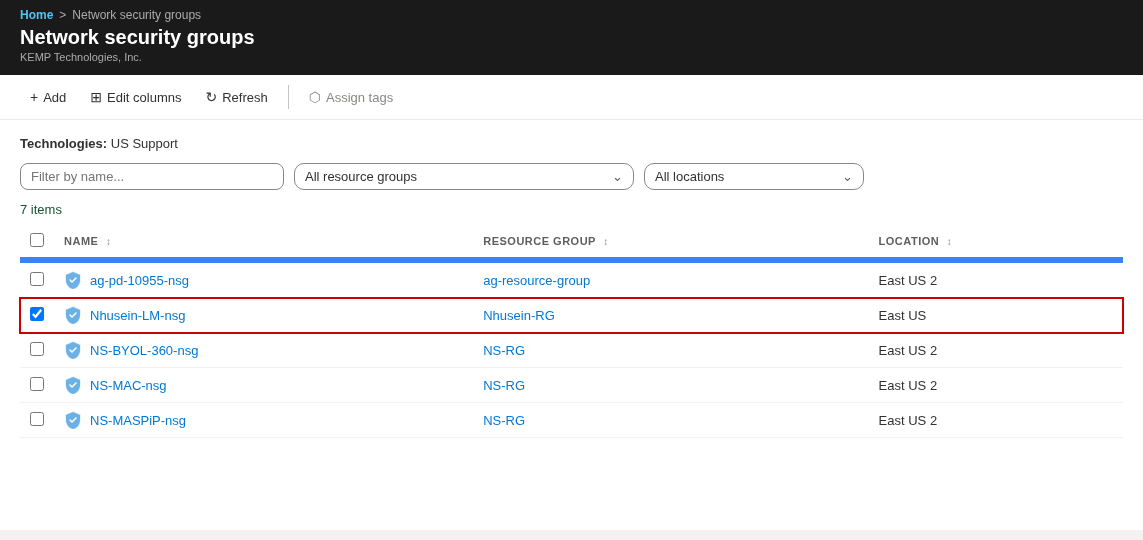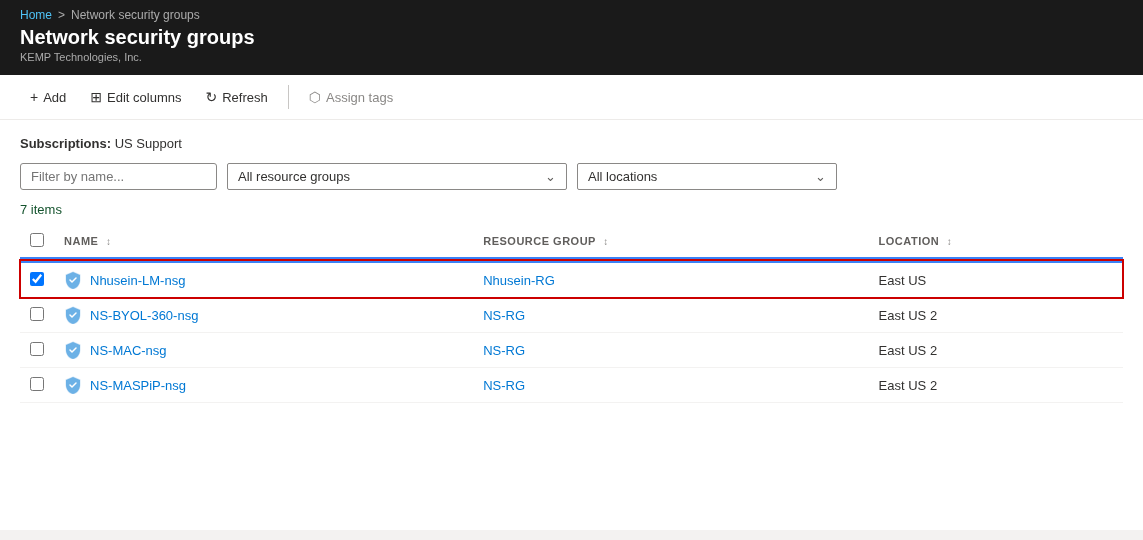--- a/index.html
+++ b/index.html
@@ -19,20 +19,21 @@
     .breadcrumb {
       display: flex;
       align-items: center;
       font-size: 12px;
       color: #ababab;
       margin-bottom: 4px;
     }
     .breadcrumb a {
       color: #4fc3f7;
       text-decoration: none;
+      font-weight: bold;
     }
     .breadcrumb-sep {
       margin: 0 6px;
       color: #ababab;
     }
     .page-title {
       font-size: 20px;
       font-weight: 600;
       color: #fff;
       margin-bottom: 2px;
@@ -90,43 +91,43 @@
     }
 
     
     .filters-row {
       display: flex;
       align-items: center;
       gap: 10px;
       margin-bottom: 12px;
     }
     .filter-input {
-      width: 197px;
+      width: 264px;
       padding: 5px 10px;
       border: 1px solid #8a8886;
-      border-radius: 3px;
+      border-radius: 8px;
       font-size: 13px;
       color: #605e5c;
       background: #fff;
     }
 
     .filter-select {
       display: flex;
       align-items: center;
       justify-content: space-between;
       padding: 5px 10px;
       border: 1px solid #8a8886;
-      border-radius: 2px;
+      border-radius: 10px;
       background: #fff;
       cursor: pointer;
       font-size: 13px;
       color: #323130;
     }
     .filter-select.wide { width: 340px; }
-    .filter-select.medium { width: 260px; }
+    .filter-select.medium { width: 220px; }
     .filter-select .chevron { margin-left: 10px; color: #605e5c; }
 
     
     .items-count {
       font-size: 13px;
       color: #14532d;
       margin-bottom: 8px;
     }
 
     
@@ -221,21 +222,21 @@
   <div class="toolbar-divider"></div>
   <button class="toolbar-btn" style="color:#8a8886;">
     <span class="icon">⬡</span>
     <span>Assign tags</span>
   </button>
 </div>
 
 <div class="content">
 
   <div class="subscriptions-label">
-    <strong>Subscriptions:</strong>
+    <strong>Technologies:</strong>
     <span> </span><span>US Support</span>
   </div>
 
   <div class="filters-row">
     <input class="filter-input" type="text" placeholder="Filter by name..." style="">
     <div class="filter-select wide">
       <span>All resource groups</span>
       <span class="chevron">⌄</span>
     </div>
     <div class="filter-select medium">
@@ -260,20 +261,37 @@
           <span>RESOURCE GROUP</span>
           <span class="sort-icon">↕</span>
         </th>
         <th>
           <span>LOCATION</span>
           <span class="sort-icon">↕</span>
         </th>
       </tr>
     </thead>
     <tbody id="table-body">
+    <tr>
+          <td class="checkbox-cell"><input type="checkbox" style=""></td>
+          <td>
+            <div class="name-cell">
+              <span class="shield-icon">
+                <svg width="18" height="18" viewBox="0 0 18 18" fill="none" xmlns="http://www.w3.org/2000/svg">
+      <path d="M9 1L2 4v5c0 4.25 3 8.2 7 9 4-0.8 7-4.75 7-9V4L9 1z" fill="#0078d4" opacity="0.15" stroke="#0078d4" stroke-width="1.2"></path>
+      <path d="M9 1L2 4v5c0 4.25 3 8.2 7 9 4-0.8 7-4.75 7-9V4L9 1z" fill="#0078d4" opacity="0.5"></path>
+      <path d="M6 9l2 2 4-4" stroke="#fff" stroke-width="1.5" stroke-linecap="round" stroke-linejoin="round"></path>
+    </svg>
+              </span>
+              <a class="resource-link" href="#">ag-pd-10955-nsg</a>
+            </div>
+          </td>
+          <td><a class="resource-link" href="#">ag-resource-group</a></td>
+          <td><span class="location-text">East US 2</span></td>
+        </tr>
         <tr style="outline: rgb(204, 0, 0) solid 2px; outline-offset: -1px;">
           <td class="checkbox-cell"><input type="checkbox" checked="" style=""></td>
           <td>
             <div class="name-cell">
               <span class="shield-icon">
                 <svg width="18" height="18" viewBox="0 0 18 18" fill="none" xmlns="http://www.w3.org/2000/svg">
       <path d="M9 1L2 4v5c0 4.25 3 8.2 7 9 4-0.8 7-4.75 7-9V4L9 1z" fill="#0078d4" opacity="0.15" stroke="#0078d4" stroke-width="1.2"></path>
       <path d="M9 1L2 4v5c0 4.25 3 8.2 7 9 4-0.8 7-4.75 7-9V4L9 1z" fill="#0078d4" opacity="0.5"></path>
       <path d="M6 9l2 2 4-4" stroke="#fff" stroke-width="1.5" stroke-linecap="round" stroke-linejoin="round"></path>
     </svg>

